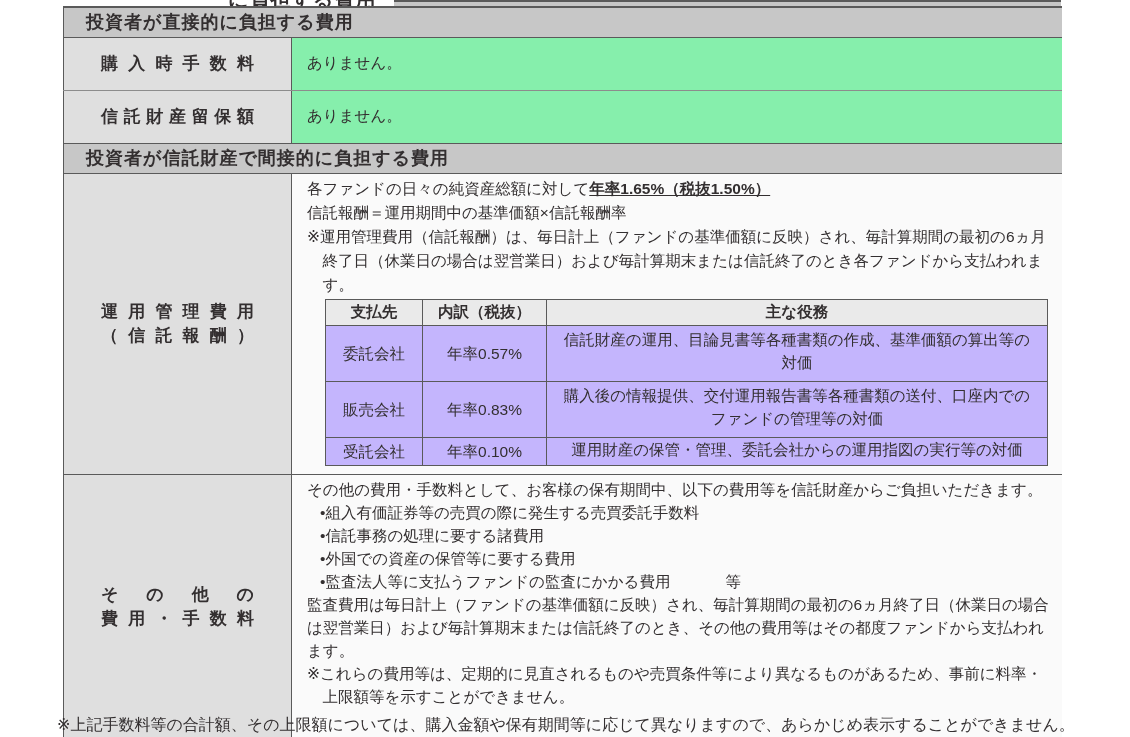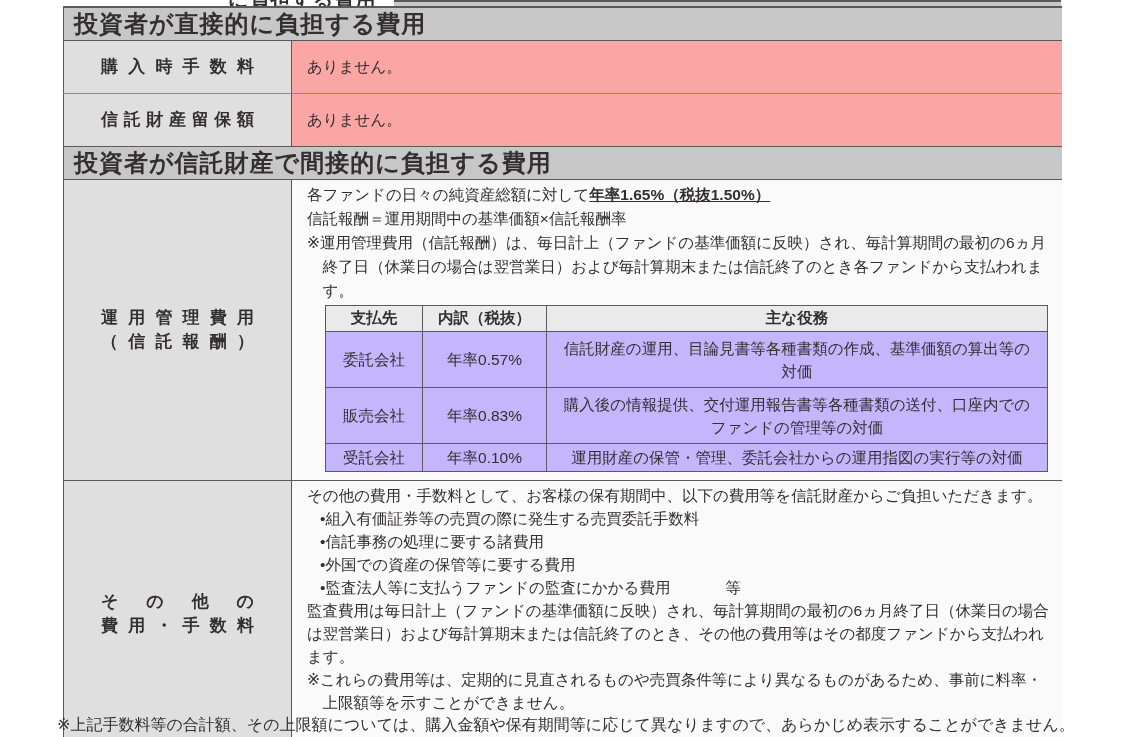--- a/index.html
+++ b/index.html
@@ -14,28 +14,28 @@
                         overflow:hidden; }
   .artifact-text-clip span { position:absolute; left:0; top:-14px; font-size:20px;
                              font-weight:bold; white-space:nowrap; letter-spacing:1px; }
 
   table.fee-table { position:absolute; left:63px; top:6px; width:998px;
                     border-collapse:collapse; table-layout:fixed;
                     border-top:2px solid #5a5a5a; border-left:1.5px solid #5a5a5a; }
   col.col-label { width:228px; }
   col.col-content { width:770px; }
 
-  td.section-header { height:30px; background:#c7c7c7; font-size:24px; font-weight:bold;
-                      letter-spacing:1px; padding-left:10px; vertical-align:middle;
+  td.section-header { height:30px; background:#c7c7c7; font-size:18px; font-weight:bold;
+                      letter-spacing:1px; padding-left:22px; vertical-align:middle;
                       border-bottom:1.5px solid #5a5a5a; }
   td.label-cell { background:#dfdfdf; border-right:1.5px solid #5a5a5a; vertical-align:middle;
                   padding:14px 37px; }
   .jlabel { font-size:17px; font-weight:bold; text-align:justify; text-align-last:justify;
             line-height:24px; }
-  td.value-cell { background:#fca5a5; vertical-align:middle; padding-left:15px; font-size:15.5px; }
+  td.value-cell { background:#86efac; vertical-align:middle; padding-left:15px; font-size:15.5px; }
 
   tr.r-light td { border-bottom:1px solid #8c8c8c; height:33px; }
   tr.r-dark  td { border-bottom:1.5px solid #5a5a5a; }
   tr.row-purchase td { height:33px; }
   tr.row-retention td { height:32px; }
   tr.row-mgmt  td { height:301px; }
   tr.row-other td { height:267px; border-bottom:2.5px solid #5a5a5a; }
 
   td.content-cell { background:#fafafa; vertical-align:top; font-size:15.5px;
                     padding:3px 10px 0 15px; }
@@ -51,21 +51,21 @@
   .inner-table col.ic3 { width:501px; }
   .inner-table th { height:26px; background:#eaeaea; font-size:15.5px; font-weight:bold;
                     text-align:center; vertical-align:middle;
                     border-bottom:1.5px solid #5a5a5a; border-right:1px solid #5a5a5a; }
   .inner-table td { font-size:15.5px; vertical-align:middle; line-height:23px;
                     border-right:1px solid #5a5a5a; border-bottom:1px solid #9a9a9a; }
   .inner-table tr.ir1 td, .inner-table tr.ir2 td { height:56px; }
   .inner-table tr.ir3 td { height:28px; border-bottom:none; }
   .inner-table td.c { text-align:center; }
   .inner-table td.l { padding:0 10px;text-align:center; }
-  .inner-table th:last-child, .inner-table td:last-child { border-right:none; }
+  .inner-table th:last-child, .inner-table td:last-child { border-right:none;font-family:Liberation Mono, monospace; }
 
   .other-content .line { line-height:23px; }
   ul.bullets { list-style:none; margin-left:13px; }
   ul.bullets li { line-height:23px; }
   .etc { display:inline-block; margin-left:55px; }
 
   .footnote { position:absolute; left:57px; top:716px; width:1060px; font-size:16px;
               line-height:18px; }
 </style>
 </head>

